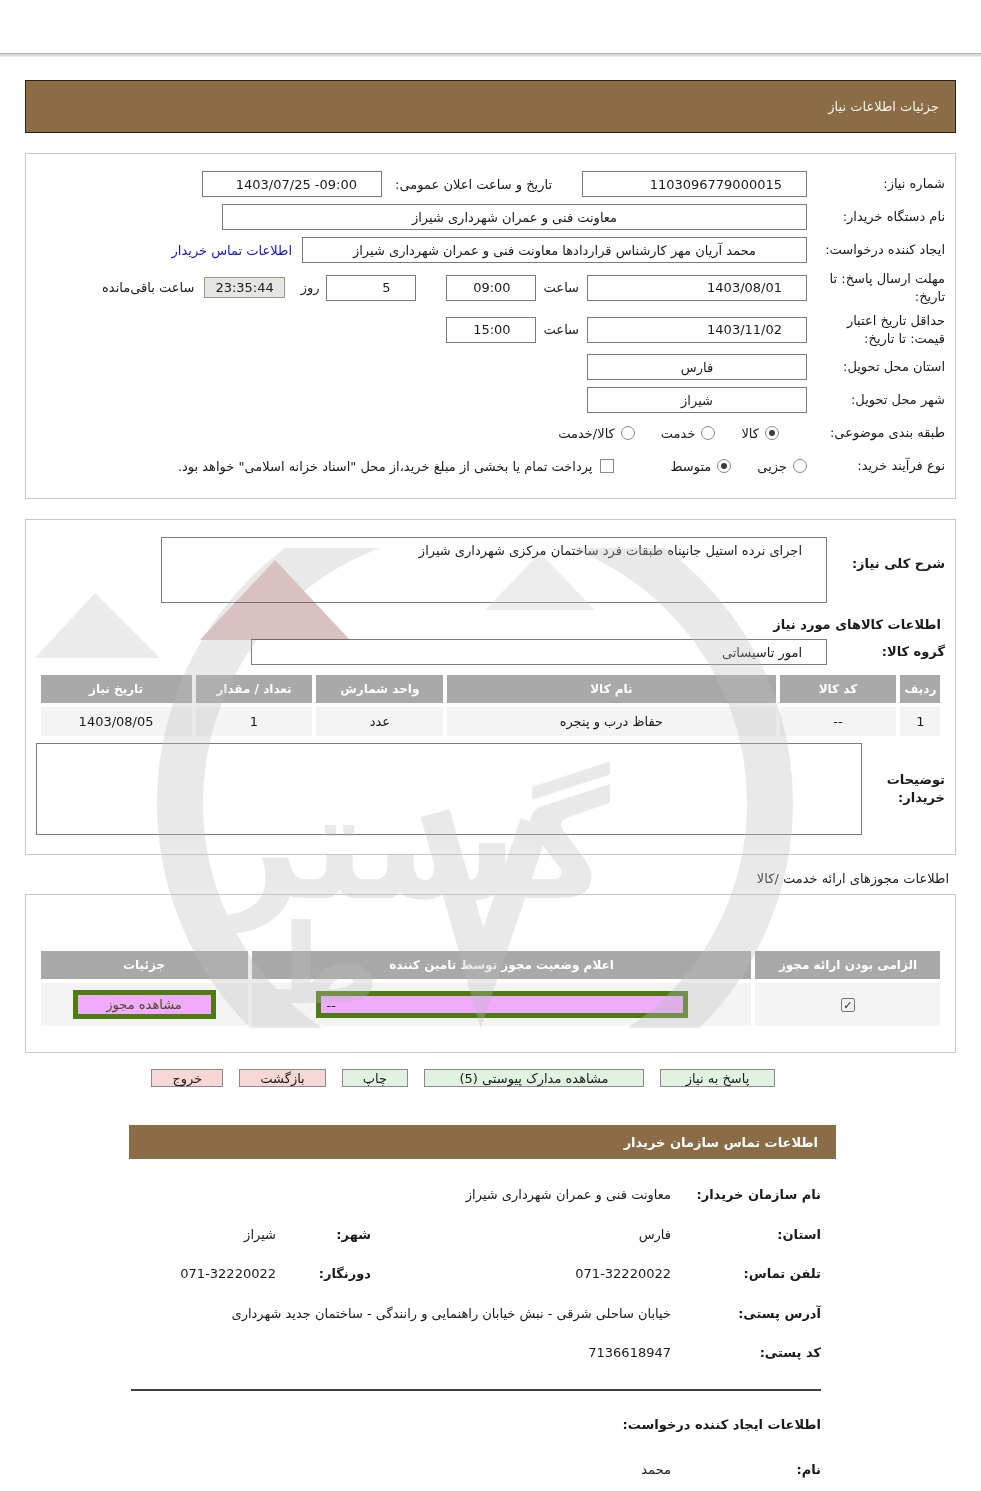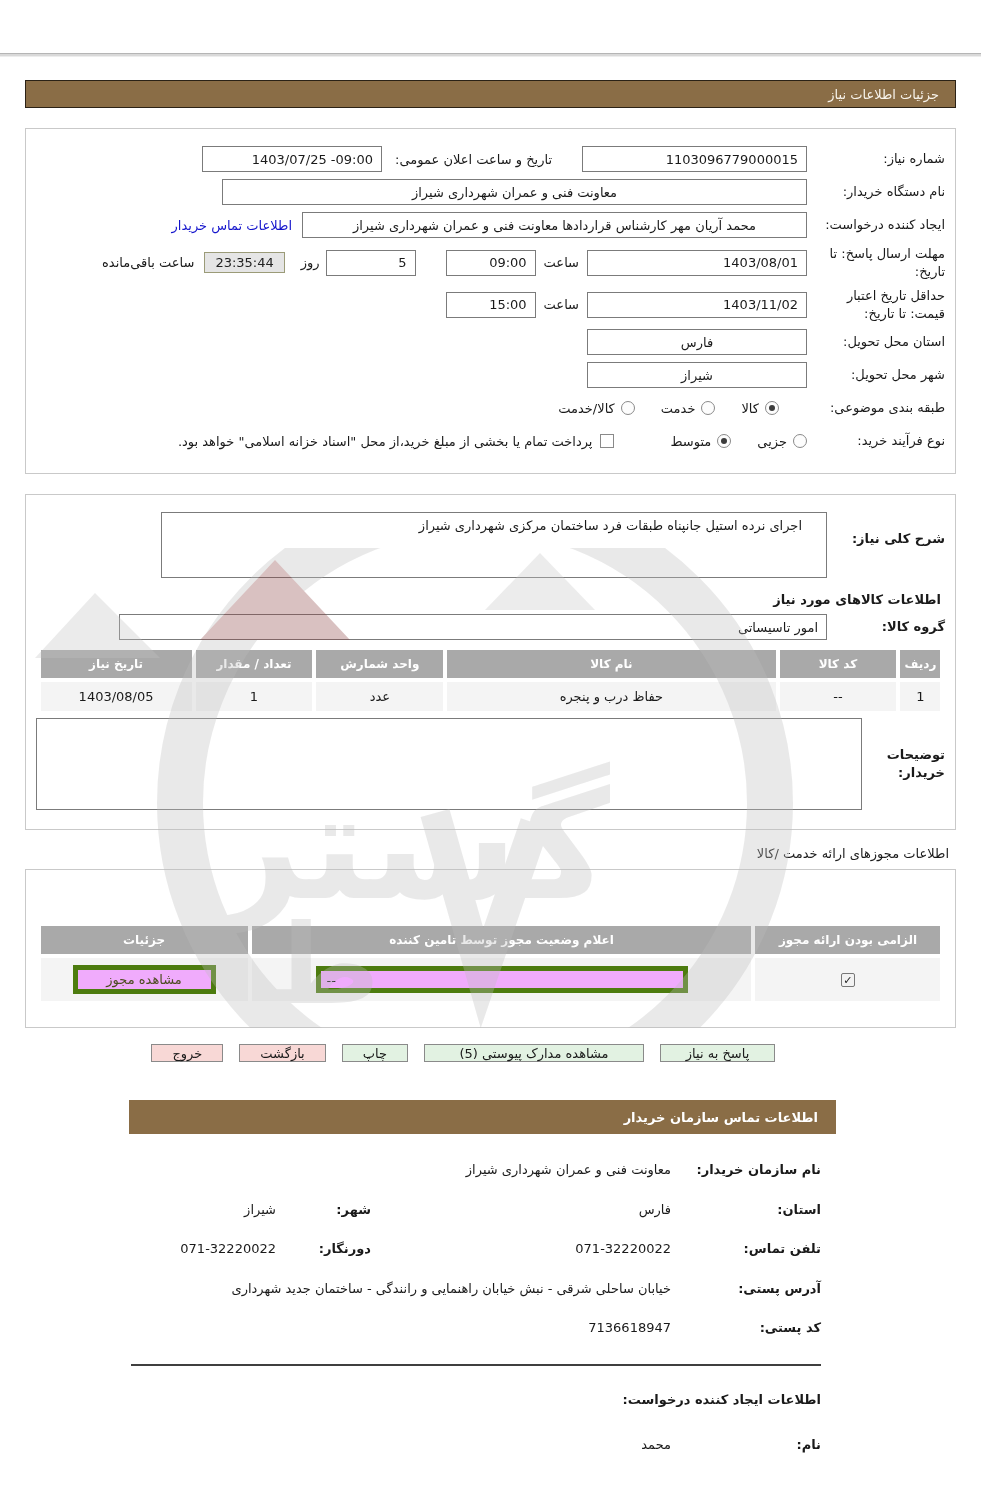--- a/index.html
+++ b/index.html
@@ -5,29 +5,29 @@
   html,body{margin:0;padding:0;}
   body{
     width:981px;height:1491px;position:relative;overflow:hidden;
     background:#fff;direction:rtl;
     font-family:"DejaVu Sans","Liberation Sans",sans-serif;
     font-size:13px;color:#1a1a1a;
   }
   .top-divider{position:absolute;top:53px;right:0;left:0;height:2px;
     border-top:1px solid #b5b5b5;border-bottom:1px solid #ededed;background:#d9d9d9;}
   .title-bar{
-    margin:80px 25px 0 25px;height:28px;background:#8a6d46;border:1px solid #2b2216;
+    margin:80px 25px 0 25px;height:53px;background:#8a6d46;border:1px solid #2b2216;
     color:#f8f4ec;display:flex;align-items:center;padding-right:16px;box-sizing:border-box;
   }
   .panel{margin:20px 25px 0 25px;border:1px solid #c9c9c9;background:#fff;padding:10px 10px 12px 10px;box-sizing:border-box;}
   .frow{display:flex;align-items:center;margin:7px 0;min-height:26px;}
   .flabel{width:132px;flex-shrink:0;padding-left:6px;line-height:1.35;}
   .blabel{font-weight:bold;}
   .tbox{border:1px solid #7b7b7b;height:26px;background:#fff;display:flex;align-items:center;
-    box-sizing:border-box;padding:0 8px;}
+    box-sizing:border-box;padding:0 24px;}
   .center{justify-content:center;}
   .num{direction:ltr;justify-content:flex-end;}
   .w225{width:225px}.w180{width:180px}.w585{width:585px}.w505{width:505px}
   .w220{width:220px}.w90{width:90px}.gap30{width:30px}
   .link{color:#1414cc;margin-right:10px;cursor:pointer;}
   .countdown{background:#e5e5e5;border:1px solid #9b9b78;padding:2px 10px;margin:0 10px;
     direction:ltr;font-size:13px;color:#222;}
   .radio{width:14px;height:14px;border-radius:50%;border:1px solid #8a8a8a;background:#fdfdfd;
     display:inline-block;box-sizing:border-box;position:relative;flex-shrink:0;}
   .radio.sel::after{content:"";position:absolute;inset:3px;border-radius:50%;background:#3c3c3c;}
@@ -148,21 +148,21 @@
 
   <div class="frow" style="align-items:flex-start">
     <div class="flabel blabel" style="width:112px;padding-top:18px">شرح کلی نیاز:</div>
     <div class="bigta" style="width:666px;height:66px">اجرای نرده استیل جانپناه طبقات فرد ساختمان مرکزی شهرداری شیراز</div>
   </div>
 
   <div class="sect-head">اطلاعات کالاهای مورد نیاز</div>
 
   <div class="frow">
     <div class="flabel blabel" style="width:112px">گروه کالا:</div>
-    <div class="tbox" style="width:708px;justify-content:flex-start">امور تاسیساتی</div>
+    <div class="tbox" style="width:576px;justify-content:flex-start">امور تاسیساتی</div>
   </div>
 
   <table class="grid">
     <colgroup>
       <col style="width:40px">
         <col style="width:120px">
         <col style="width:330px">
       <col style="width:130px">
         <col style="width:120px">
         <col style="width:150px">

